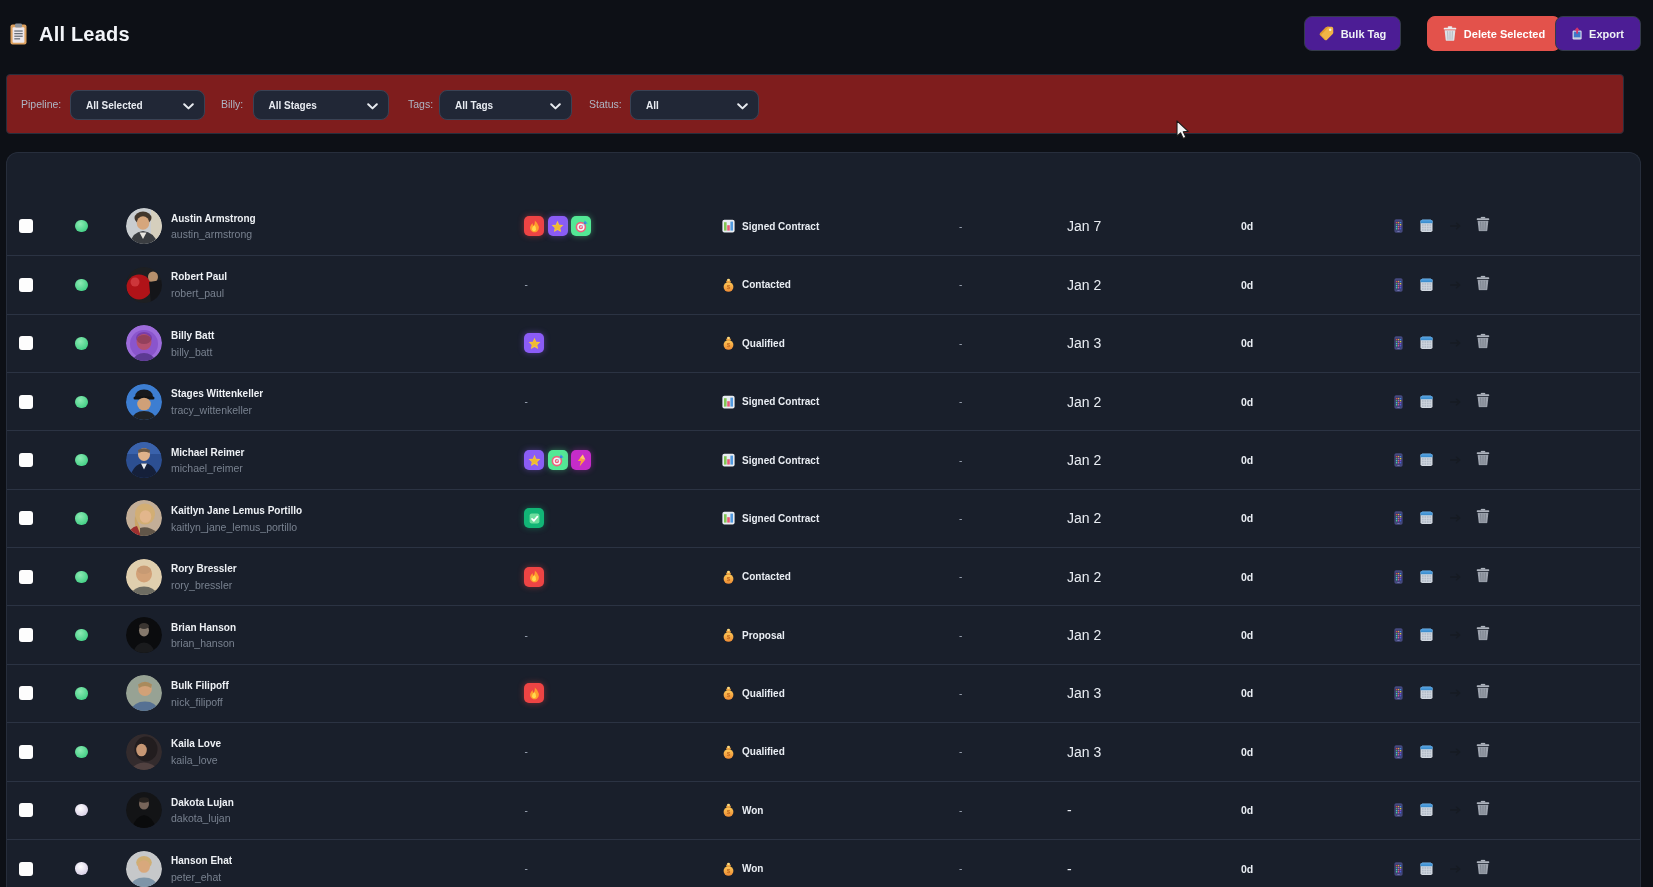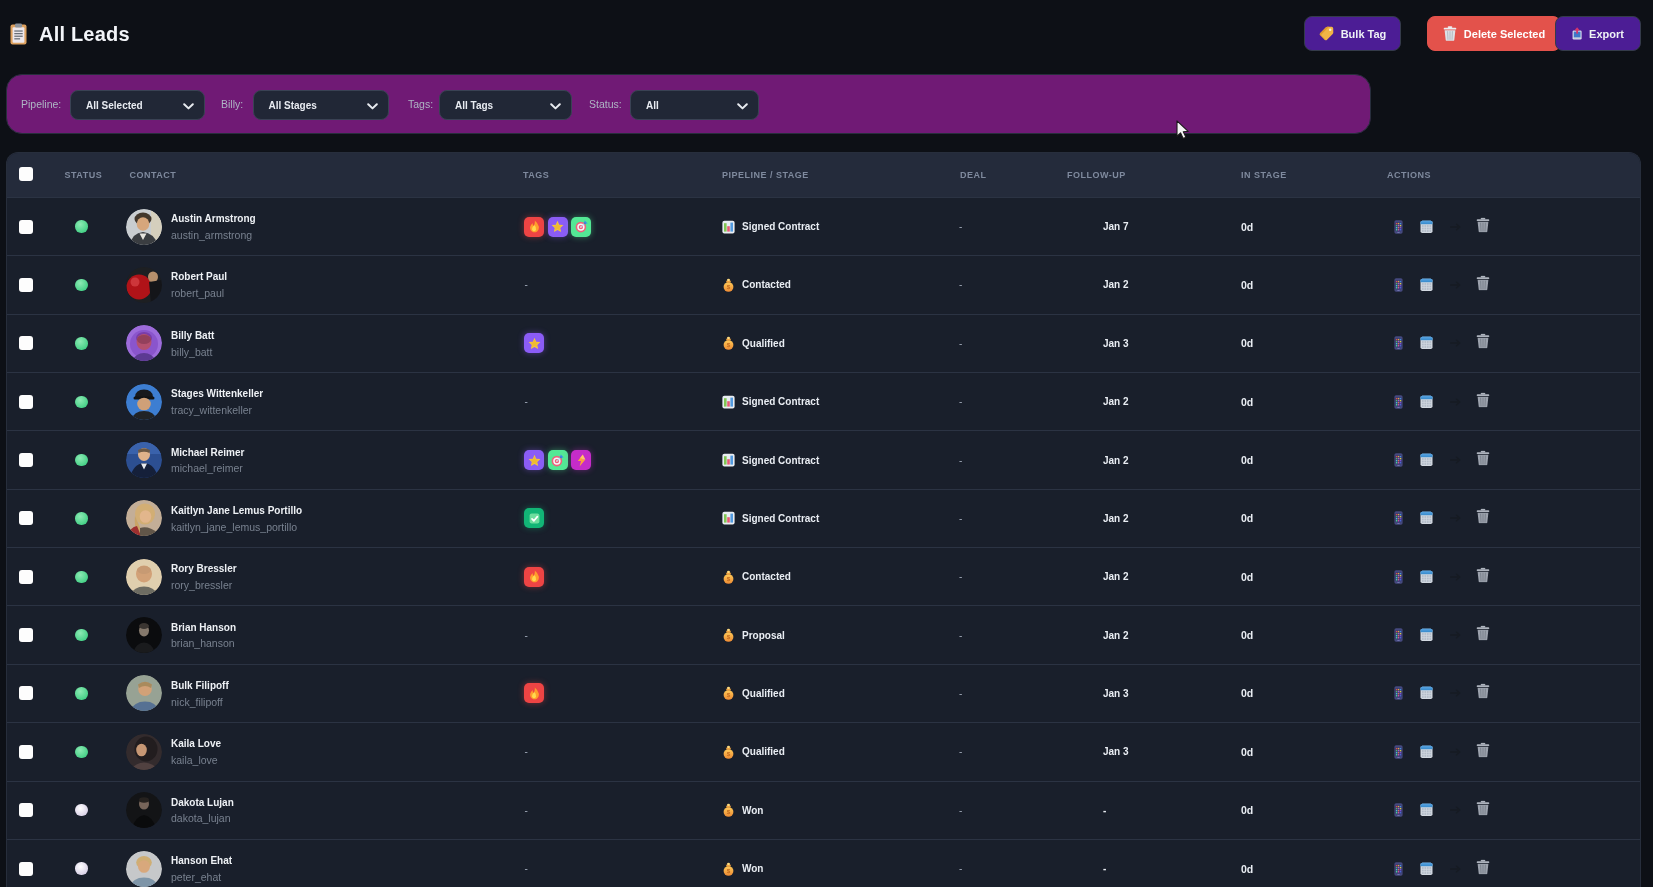--- a/index.html
+++ b/index.html
@@ -4,22 +4,22 @@
 * { margin:0; padding:0; box-sizing:border-box; }
 html,body { width:1653px; height:887px; background:#0d1016; overflow:hidden;
   font-family:"Liberation Sans", sans-serif; }
 .h1i { position:absolute; left:10px; top:23px; }
 h1 { position:absolute; left:39px; top:23px; font-size:20px; font-weight:700;
   color:#f2f4f8; letter-spacing:0.2px; }
 .btn { position:absolute; top:16px; height:35px; border-radius:8px;
   background:#4c1d95; border:1px solid #343b4a; color:#eef1f5; font-weight:700;
   font-size:11px; display:flex; align-items:center; justify-content:center; gap:7px; }
 .btn.red { background:#e3524b; border-color:#e3524b; color:#fff; }
-.filters { position:absolute; left:6px; top:74px; width:1365px; height:60px;
-  background:#701a75; border:1px solid #272e3c; border-radius:16px; }
+.filters { position:absolute; left:6px; top:74px; width:1618px; height:60px;
+  background:#7f1d1d; border:1px solid #272e3c; border-radius:4px; }
 .flbl { position:absolute; top:50%; transform:translateY(-50%); font-size:10.5px;
   color:#aeb6c4; }
 .sel { position:absolute; top:15px; height:30px; background:#212736;
   border:1px solid #3a4254; border-radius:8px; color:#e8ebf1; font-weight:700;
   font-size:10px; display:flex; align-items:center; padding-left:15px; }
 .sel .chev { position:absolute; right:10px; top:12px; }
 .table { position:absolute; left:6px; top:152px; width:1635px; height:735px;
   background:#191f2b; border-radius:12px 12px 0 0; overflow:hidden;
   border:1px solid #272e3c; border-bottom:none; }
 .thead { position:absolute; left:0; top:0; width:100%; height:44px; background:#242b3b; }
@@ -41,22 +41,22 @@
 .un { position:absolute; left:164px; top:50%; margin-top:2.3px; font-size:10.5px;
   color:#78818f; white-space:nowrap; }
 .tags { position:absolute; left:517px; top:0; height:100%; display:flex; align-items:center; gap:3.5px; }
 .chip { width:20px; height:20px; border-radius:5px; display:flex; align-items:center;
   justify-content:center; }
 .dash { position:absolute; top:0; height:100%; display:flex; align-items:center; font-size:10px; color:#a2abba; }
 .stg { position:absolute; left:715px; top:0; height:100%; display:flex;
   align-items:center; gap:7px; }
 .sic { width:13px; display:flex; justify-content:center; }
 .stxt { font-size:10px; font-weight:600; color:#e9edf3; white-space:nowrap; }
-.fup { position:absolute; left:1096px; top:0; height:100%; display:flex; align-items:center;
-  font-size:10px; font-weight:700; color:#e9edf3; }
+.fup { position:absolute; left:1060px; top:0; height:100%; display:flex; align-items:center;
+  font-size:14px; font-weight:400; color:#e9edf3; }
 .ins { position:absolute; left:1234px; top:0; height:100%; display:flex; align-items:center;
   font-size:10.5px; font-weight:600; color:#e9edf3; }
 .act { position:absolute; top:50%; transform:translateY(-50%); }
 .cursor { position:absolute; left:1176px; top:120px; z-index:99; }
 </style></head>
 <body>
 <span class="h1i"><svg width="17" height="22" viewBox="0 0 17 22" style="">
       <rect x="0.5" y="1.5" width="16" height="20" rx="2" fill="#dda15f"></rect>
       <rect x="2.6" y="4.2" width="11.8" height="15.6" rx="1" fill="#ece7ec"></rect>
       <rect x="5" y="0.4" width="7" height="4.2" rx="1.3" fill="#8d939b"></rect>
@@ -133,31 +133,20 @@
       <span>All</span>
       <span class="chev">
         <svg width="11" height="7" viewBox="0 0 11 7" style="display:block">
           <polyline points="1.2,1.2 5.5,5.4 9.8,1.2" stroke="#e8ebf0" stroke-width="2" fill="none" stroke-linecap="round" stroke-linejoin="round"></polyline>
         </svg>
       </span>
     </div>
 </div>
 
 <div class="table">
-  <div class="thead">
-    <span class="cb" style="top:21px"></span>
-    <span class="th" style="left:57.5px">STATUS</span>
-    <span class="th" style="left:122.5px">CONTACT</span>
-    <span class="th" style="left:516px">TAGS</span>
-    <span class="th" style="left:715px">PIPELINE / STAGE</span>
-    <span class="th" style="left:953px">DEAL</span>
-    <span class="th" style="left:1060px">FOLLOW-UP</span>
-    <span class="th" style="left:1234px">IN STAGE</span>
-    <span class="th" style="left:1380px">ACTIONS</span>
-  </div>
 <div class="row" style="top:44.0px">
 <span class="cb"></span>
 <span class="dot green"></span>
 <span class="av">
         <svg width="36" height="36" viewBox="0 0 36 36" style="display:block;border-radius:50%">
           <rect width="36" height="36" fill="#c9cdd0"></rect>
           <rect x="25" width="11" height="36" fill="#d5cfbd"></rect>
           <ellipse cx="17" cy="10" rx="8.5" ry="6.5" fill="#42372c"></ellipse>
           <ellipse cx="17" cy="15" rx="6.3" ry="6.8" fill="#d6a67c"></ellipse>
           <path d="M4,36 Q6,24 17,23 Q28,24 32,36 Z" fill="#3a3d41"></path>

